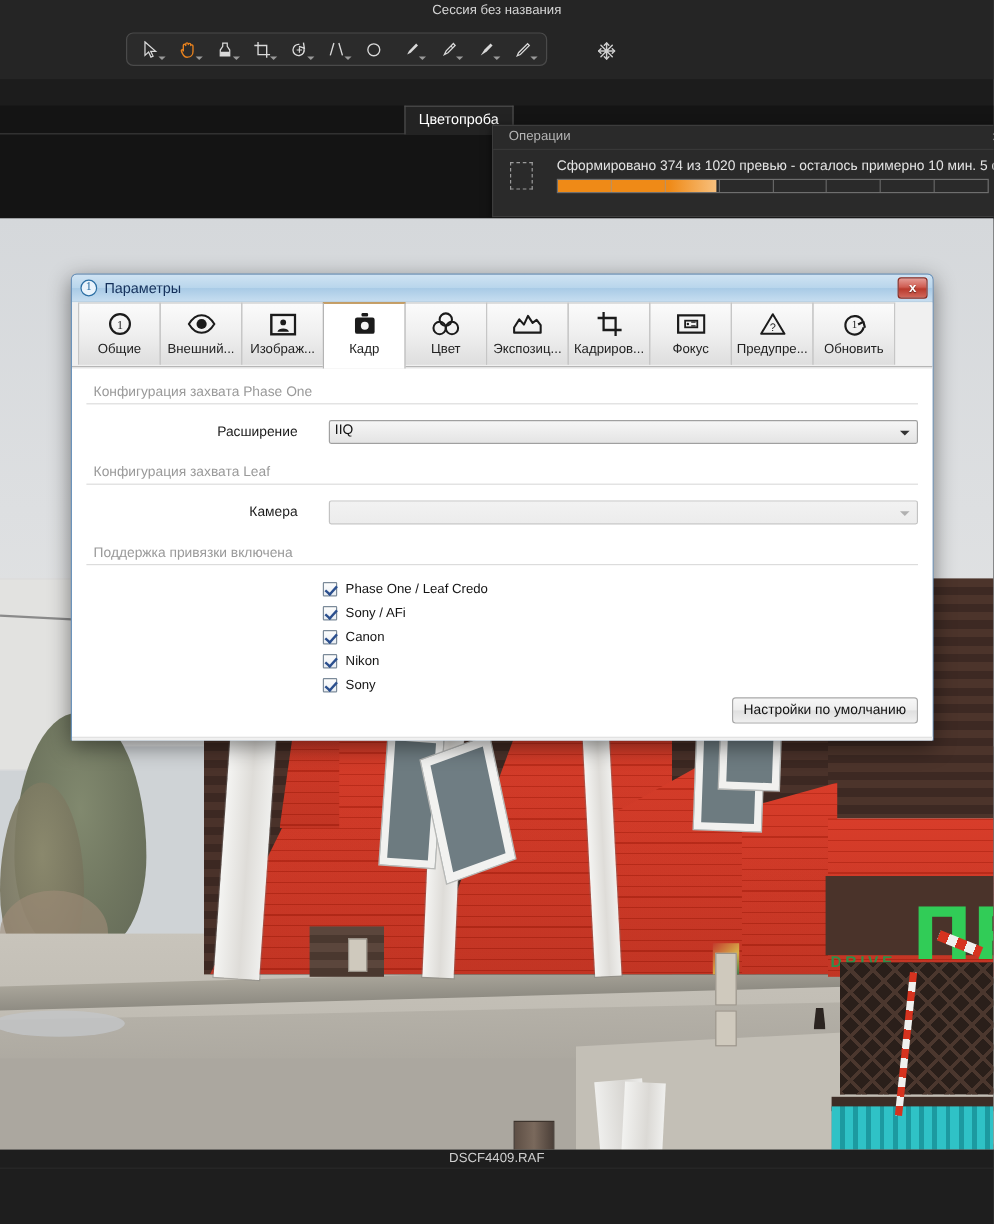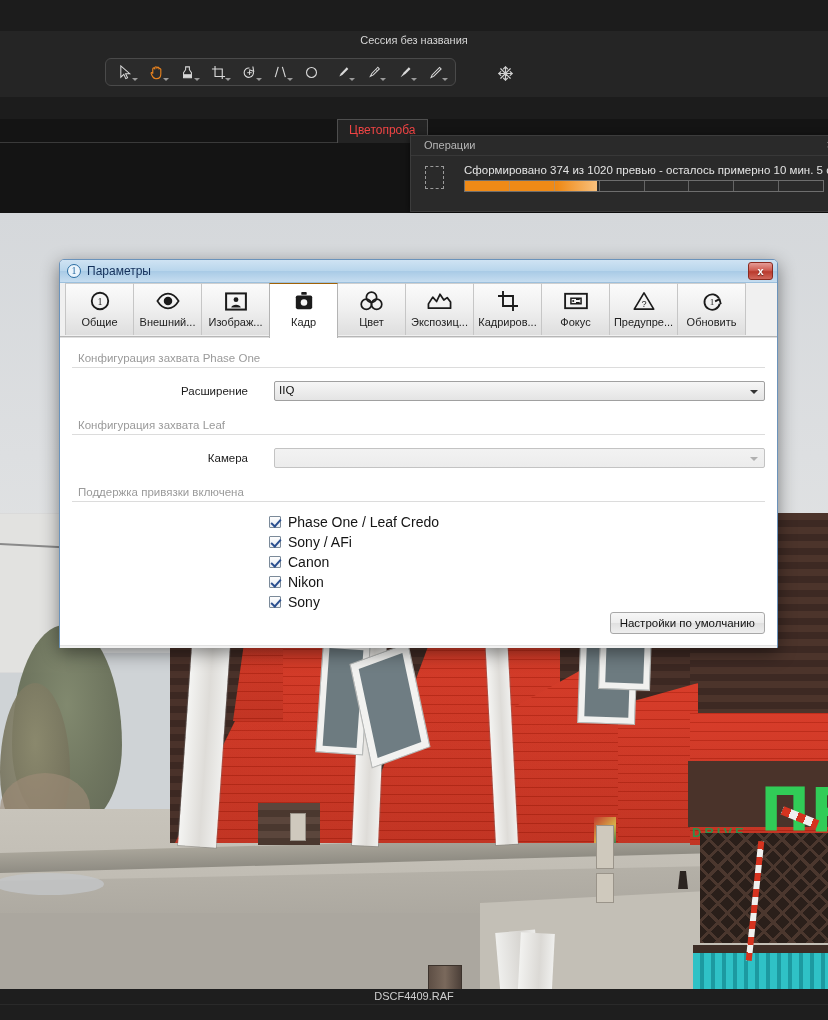--- a/index.html
+++ b/index.html
@@ -3,21 +3,21 @@
 <meta charset="utf-8">
 <style>
   * { box-sizing: border-box; }
   html, body {
     margin: 0; padding: 0;
     width: 828px; height: 1020px;
     overflow: hidden;
     font-family: "Liberation Sans", sans-serif;
     background: #1c1c1c;
   }
-  #app { position: relative; width: 828px; height: 892px; margin-top: 31px; }
+  #app { position: relative; width: 828px; height: 892px; }
 
   
   .topbar {
     position: absolute; left: 0; top: 0; width: 828px; height: 66px;
     background: #252525;
   }
   .session-title {
     position: absolute; left: 0; top: 3px; width: 828px;
     text-align: center; color: #d6d6d6; font-size: 11px;
   }
@@ -58,21 +58,21 @@
 
   
   .strip3 {
     position: absolute; left: 0; top: 88px; width: 828px; height: 94px;
     background: #141414;
   }
   .proof-tab {
     position: absolute; left: 337px; top: 0px; height: 24px;
     padding: 3px 11px 0 11px;
     border: 1px solid #4e4e4e; border-bottom: none;
-    background: #232323; color: #ef4444; font-size: 12px; cursor: pointer;
+    background: #232323; color: #ffffff; font-size: 12px; cursor: pointer;
   }
   .tabs-underline {
     position: absolute; left: 0; top: 23px; width: 828px; height: 1px;
     background: #3a3a3a;
   }
 
   
   .ops-panel {
     position: absolute; left: 410px; top: 104px; width: 430px; height: 77px;
     background: #2a2a2a; border: 1px solid #3c3c3c;
@@ -444,21 +444,21 @@
   .chk-box {
     width: 12px; height: 12px; border: 1px solid #7b8a99;
     background: linear-gradient(to bottom, #fdfdfd, #e9eef3);
     position: relative; margin-right: 7px; border-radius: 1px;
   }
   .chk-box::after {
     content: ""; position: absolute; left: 3px; top: 0px;
     width: 4px; height: 8px; border: solid #2b4f8e;
     border-width: 0 2px 2px 0; transform: rotate(42deg);
   }
-  .chk-label { font-size: 14px; color: #141414; }
+  .chk-label { font-size: 11px; color: #141414; }
 
   .btn-row {
     position: absolute; right: 12px; bottom: 14px;
   }
   .btn {
     height: 22px; padding: 0 9px;
     background: linear-gradient(to bottom, #f7f7f7 0%, #ededed 48%, #e0e0e0 52%, #efefef 100%);
     border: 1px solid #a8a8a8; border-radius: 3px;
     font-size: 11.5px; color: #111; cursor: pointer;
     font-family: "Liberation Sans", sans-serif;

